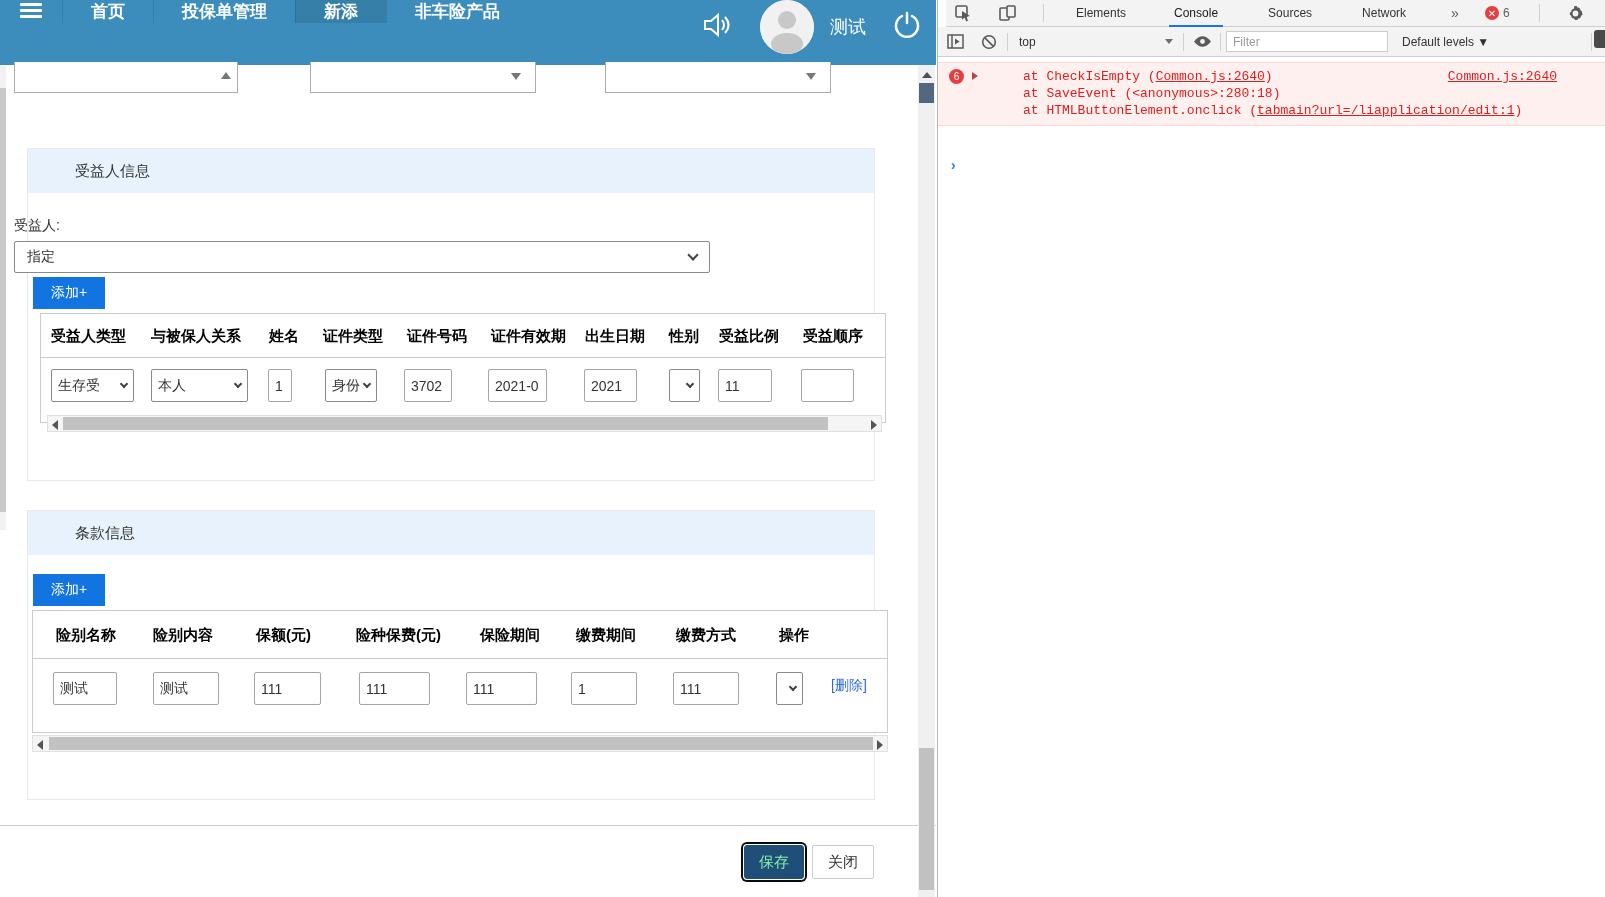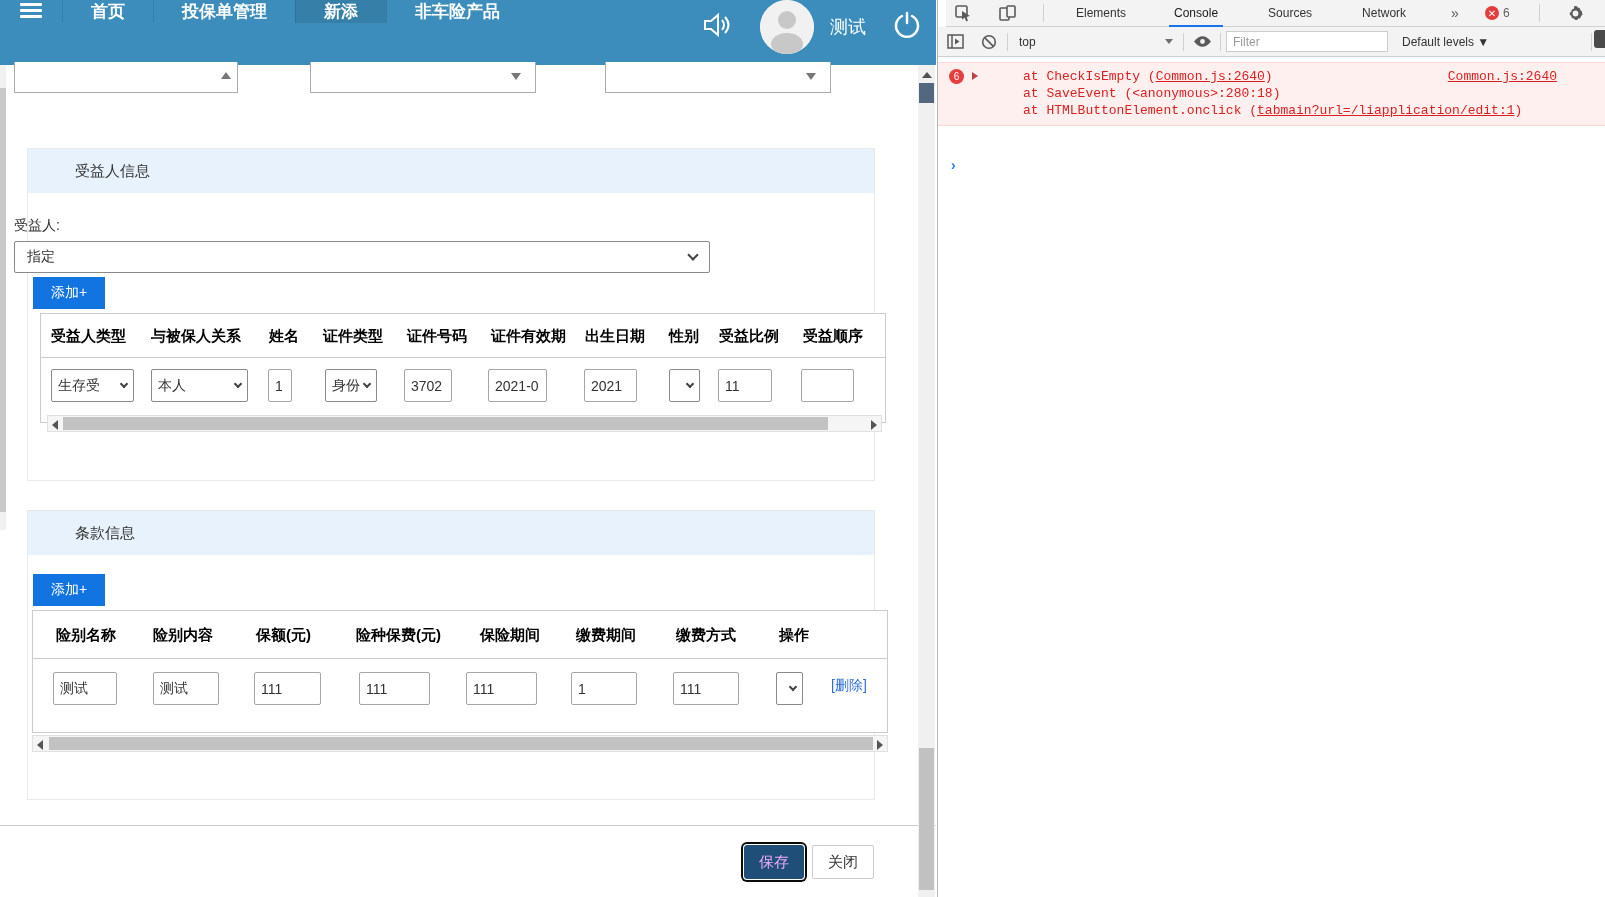--- a/index.html
+++ b/index.html
@@ -53,21 +53,21 @@
   .sel { position:absolute; height:33px; border:1px solid #8a8a8a; border-radius:2px; background:#fff; font-size:14px; color:#333; display:flex; align-items:center; padding:0 6px; overflow:hidden; white-space:nowrap; cursor:default; }
 
   .h-sb { position:absolute; height:17px; background:#f5f5f5; border:1px solid #e0e0e0; }
   .h-sb .larr { position:absolute; left:4px; top:4px; width:0; height:0; border-top:5px solid transparent; border-bottom:5px solid transparent; border-right:6px solid #555; }
   .h-sb .rarr { position:absolute; right:4px; top:4px; width:0; height:0; border-top:5px solid transparent; border-bottom:5px solid transparent; border-left:6px solid #555; }
   .h-sb .hthumb { position:absolute; top:1px; height:13px; background:#c2c2c2; }
 
   .del-link { position:absolute; color:#2f6cd8; font-size:14px; cursor:pointer; white-space:nowrap; }
 
   .bottom-divider { position:absolute; left:0; top:825px; width:936px; height:1px; background:#ccc; }
-  .btn-save { position:absolute; left:744px; top:845px; width:60px; height:34px; background:#1f4e79; color:#f0abfc; border:1px solid #1f4e79; border-radius:3px; font-size:15px; cursor:pointer; box-shadow:0 0 0 1px #ffffff, 0 0 0 3px #0a0a0a; }
+  .btn-save { position:absolute; left:744px; top:845px; width:60px; height:34px; background:#1f4e79; color:#86efac; border:1px solid #1f4e79; border-radius:3px; font-size:15px; cursor:pointer; box-shadow:0 0 0 1px #ffffff, 0 0 0 3px #0a0a0a; }
   .btn-close { position:absolute; left:812px; top:845px; width:62px; height:34px; background:#fff; color:#333; border:1px solid #ccc; border-radius:2px; font-size:15px; cursor:pointer; }
 
   
   #devtools { position:absolute; left:937px; top:0; width:668px; height:897px; background:#fff; border-left:1px solid #b5b5b5; }
   .dt-row1 { position:absolute; left:8px; top:0; width:668px; height:27px; background:#f3f3f3; border-bottom:1px solid #d0d0d0; display:flex; align-items:center; color:#333; font-size:12px;gap:18px; }
   .dt-row2 { position:absolute; left:0; top:27px; width:668px; height:30px; background:#f3f3f3; border-bottom:1px solid #d0d0d0; display:flex; align-items:center; color:#333; font-size:12px; }
   .dt-icon { width:26px; height:24px; display:flex; align-items:center; justify-content:center; color:#5a5a5a; cursor:pointer; flex:none; }
   .dt-sep { width:1px; height:18px; background:#d0d0d0; margin:0 5px; flex:none; }
   .dt-tab { padding:0 9px; height:27px; display:flex; align-items:center; cursor:pointer; color:#333; position:relative; flex:none; }
   .dt-tab.active { color:#1a1a1a; }

